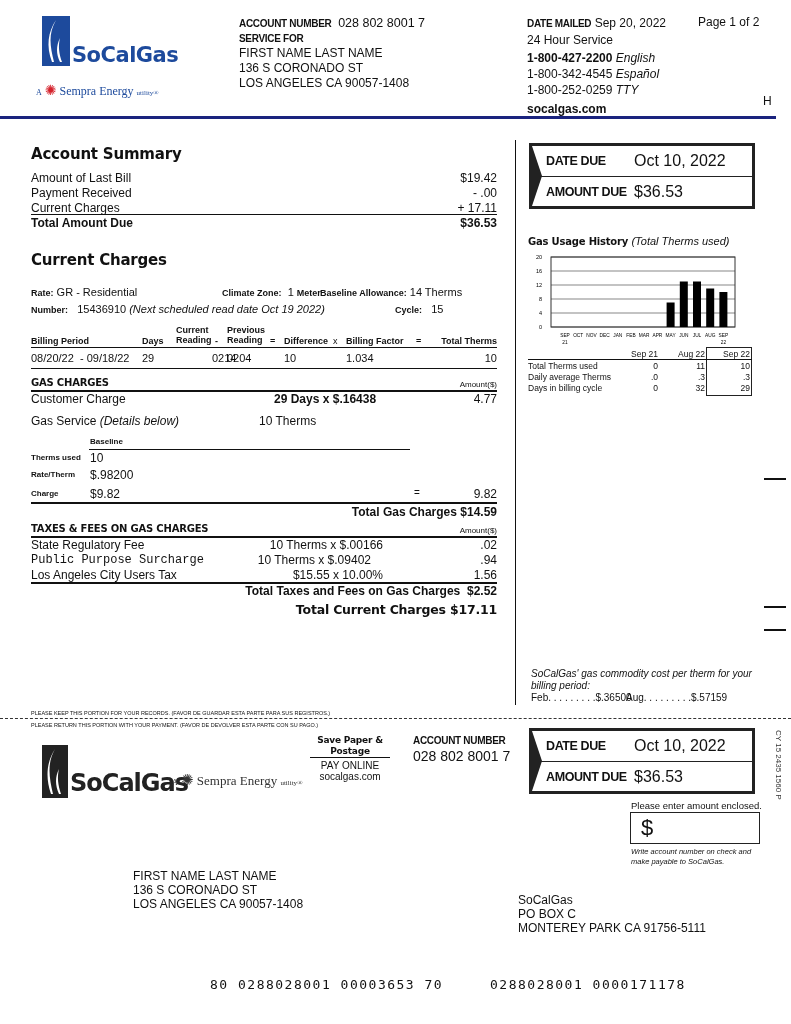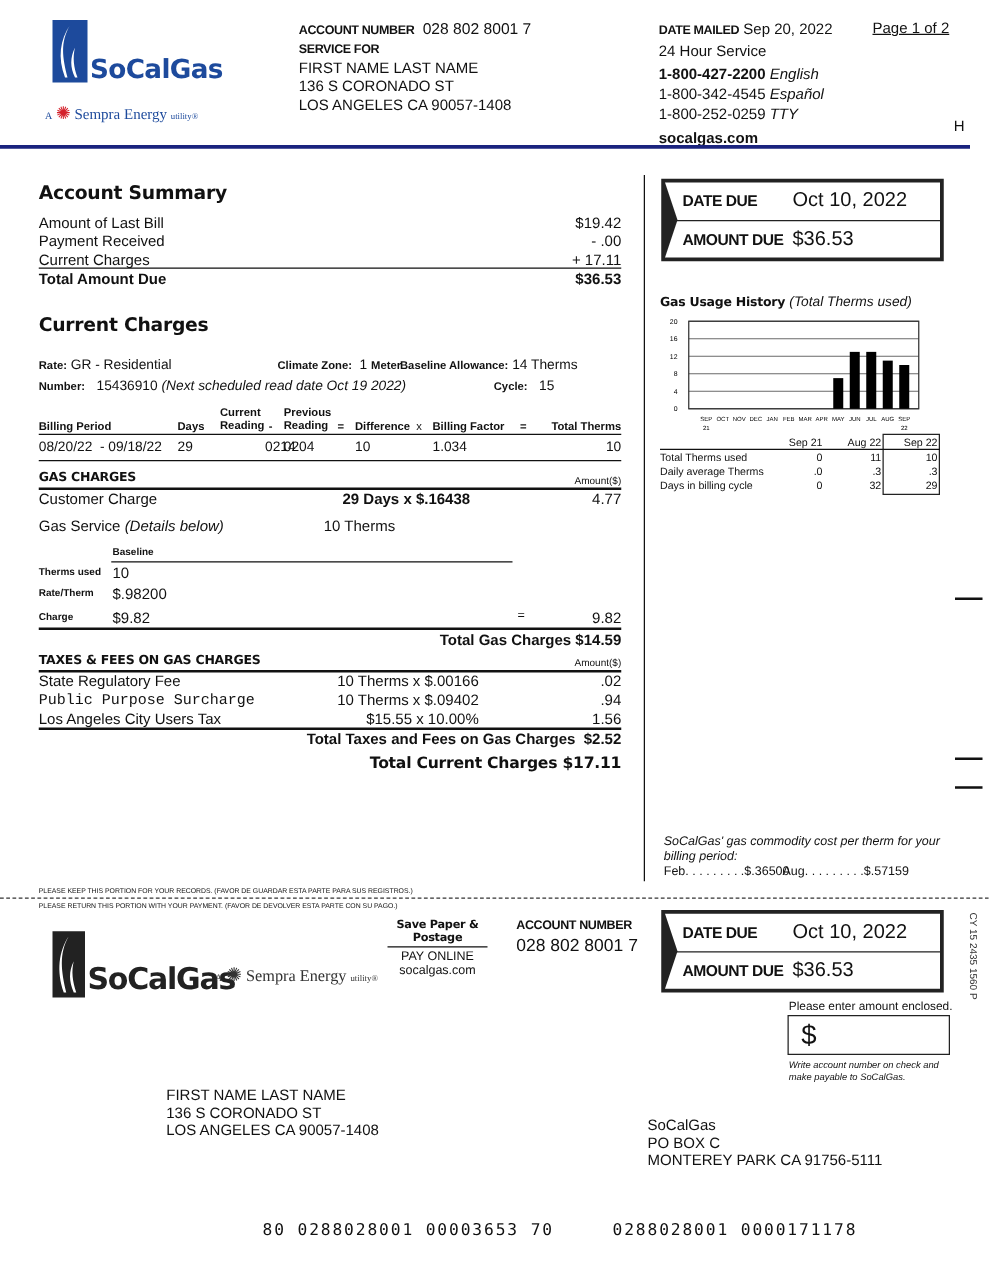--- a/index.html
+++ b/index.html
@@ -63,21 +63,21 @@
 </div>
 
 <div class="abs" style="left:527px;top:15px;line-height:16px;font-size:12px;">
   <div><span class="bold" style="font-size:10px;letter-spacing:-0.3px;">DATE MAILED</span> <span>Sep 20, 2022</span></div>
   <div>24 Hour Service</div>
   <div style="margin-top:2px;"><span class="bold">1-800-427-2200</span> <span class="ital">English</span></div>
   <div><span>1-800-342-4545</span> <span class="ital">Español</span></div>
   <div><span>1-800-252-0259</span> <span class="ital">TTY</span></div>
   <div class="bold" style="margin-top:3px;">socalgas.com</div>
 </div>
-<div class="abs" style="left:698px;top:15px;text-decoration:underline;">Page 1 of 2</div>
+<div class="abs" style="left:698px;top:15px;">Page 1 of 2</div>
 <div class="abs" style="left:763px;top:94px;">H</div>
 <div class="hdr-line"></div>
 
 <div class="line" style="left:515px;top:140px;width:1px;height:565px;"></div>
 
 <div class="abs heavy" style="left:31px;top:145px;font-size:15px;">Account Summary</div>
 <div class="sum-row" style="top:171px;">
     <span>Amount of Last Bill</span>
     <span>$19.42</span>
   </div>
@@ -171,21 +171,21 @@
 </div>
 
 <div class="abs heavy" style="left:31px;top:523px;font-size:10px;">TAXES &amp; FEES ON GAS CHARGES</div>
 <div class="abs r" style="left:430px;top:526px;width:67px;font-size:8px;">Amount($)</div>
 <div class="line" style="left:31px;top:536px;width:466px;height:2px;"></div>
 <div id="tax-rows">
     <div class="abs" style="left:31px;top:538px;">State Regulatory Fee</div>
        <div class="abs r" style="left:200px;top:538px;width:183px;">10 Therms x $.00166</div>
        <div class="abs r" style="left:430px;top:538px;width:67px;">.02</div>
     <div class="abs" style="left:31px;top:553px;font-family:Liberation Mono, monospace;">Public Purpose Surcharge</div>
-       <div class="abs r" style="left:200px;top:553px;width:183px;">10 Therms x $.09402</div>
+       <div class="abs r" style="left:188px;top:553px;width:183px;">10 Therms x $.09402</div>
        <div class="abs r" style="left:430px;top:553px;width:67px;">.94</div>
     <div class="abs" style="left:31px;top:568px;">Los Angeles City Users Tax</div>
        <div class="abs r" style="left:200px;top:568px;width:183px;">$15.55 x 10.00%</div>
        <div class="abs r" style="left:430px;top:568px;width:67px;">1.56</div>
   </div>
 <div class="line" style="left:31px;top:582px;width:466px;height:2px;"></div>
 <div class="abs bold r" style="left:230px;top:584px;width:267px;">
   <span>Total Taxes and Fees on Gas Charges</span>&nbsp;
   <span>$2.52</span>
 </div>

